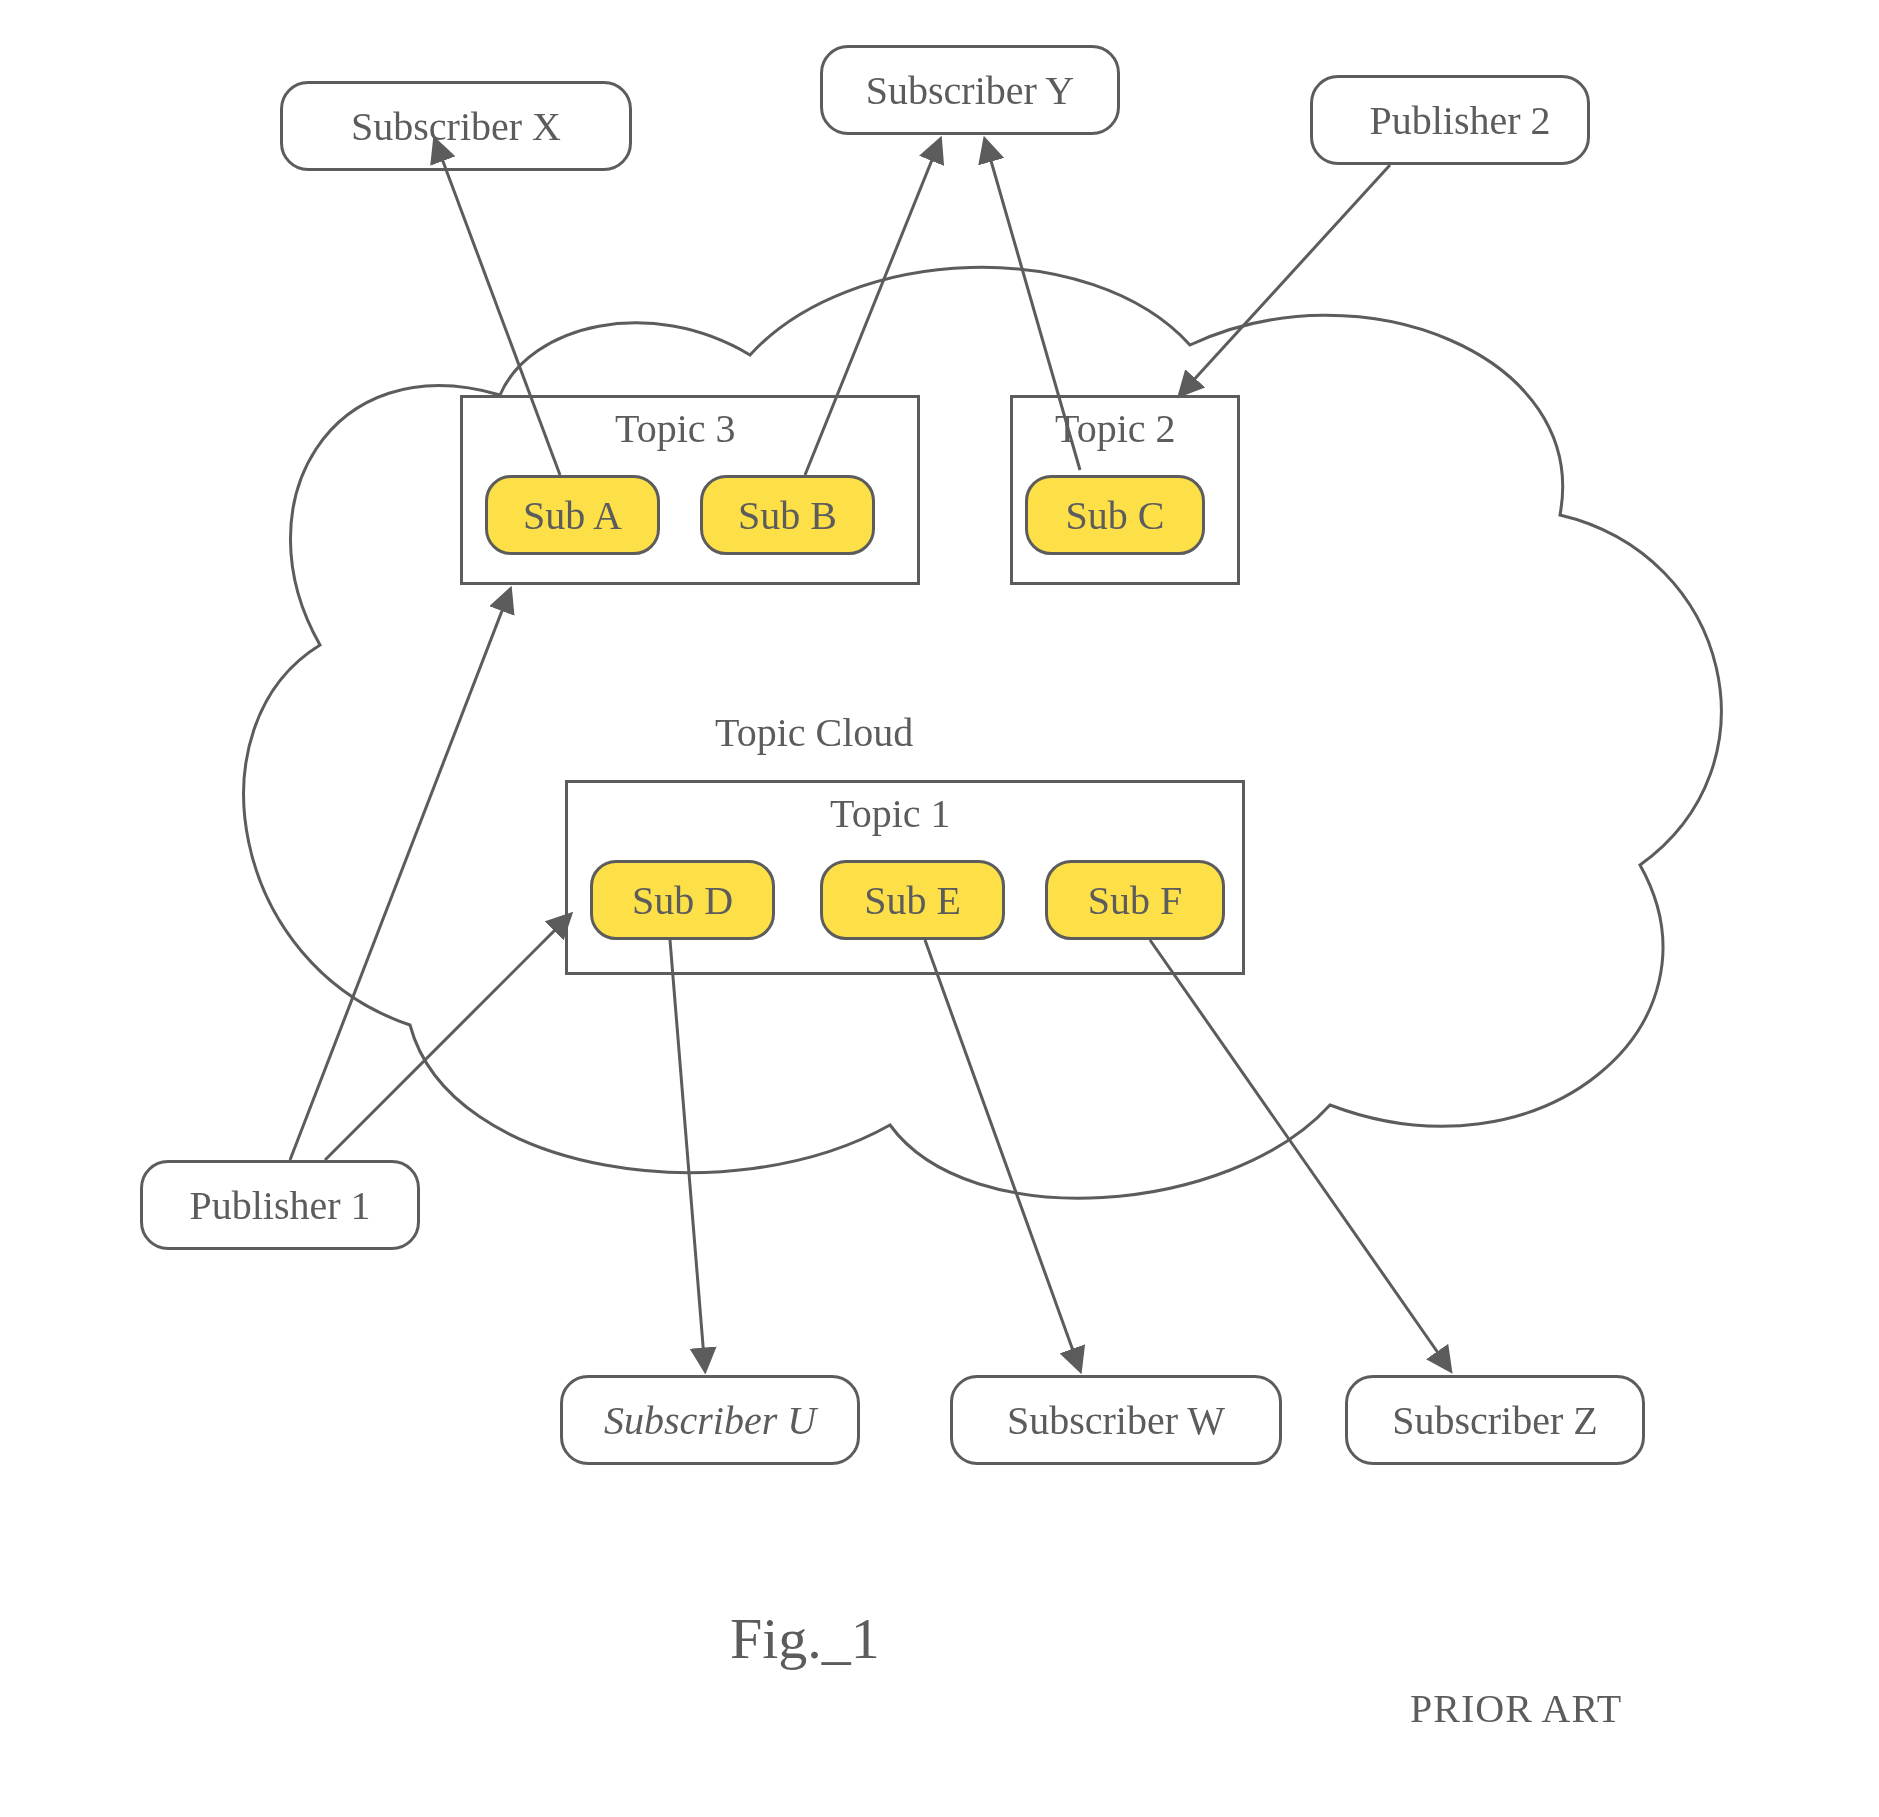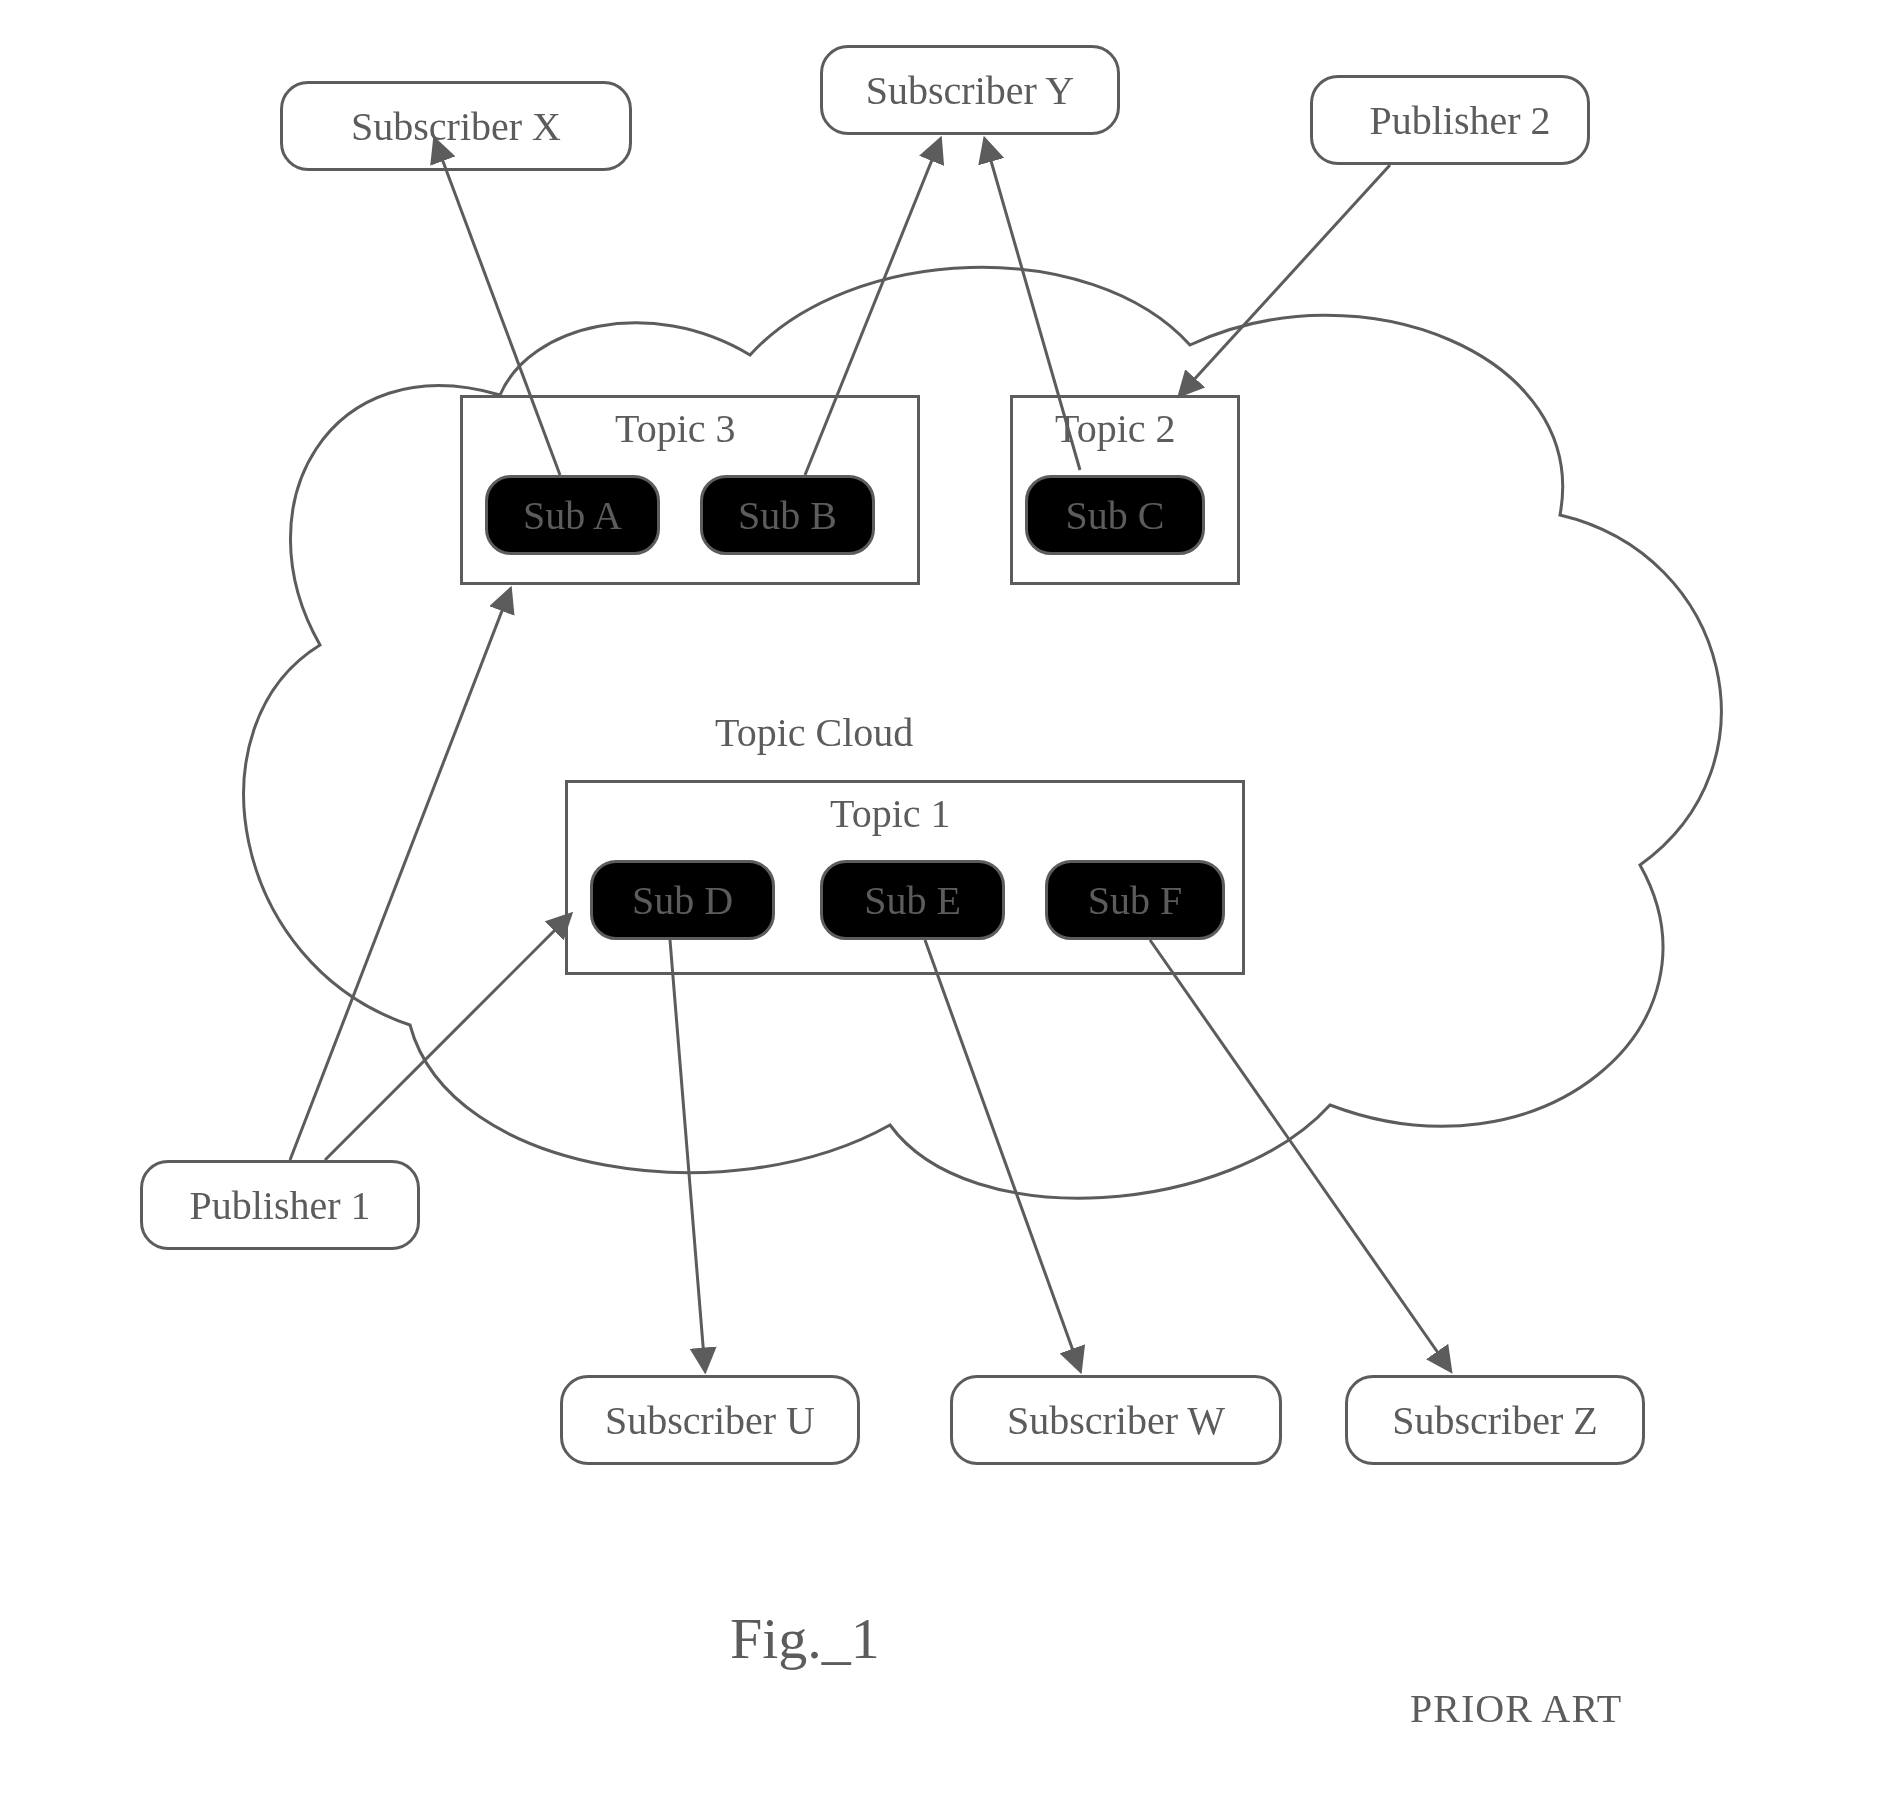--- a/index.html
+++ b/index.html
@@ -36,21 +36,21 @@
     }
     .topic-label {
       position: absolute;
       font-size: 40px;
       white-space: nowrap;
     }
     .sub-pill {
       position: absolute;
       border: 3px solid #5c5c5c;
       border-radius: 26px;
-      background: #000000;
+      background: #fde047;
       display: flex;
       align-items: center;
       justify-content: center;
       font-size: 40px;
       padding: 4px 18px;
     }
     .cloud-label {
       position: absolute;
       font-size: 40px;
       margin-top: 39px;
@@ -135,21 +135,21 @@
     <span>Sub E</span>
   </div>
   <div class="sub-pill" style="left:905px; top:815px; width:180px; height:80px;">
     <span>Sub F</span>
   </div>
 
   <div class="node-box" style="left:0px; top:1115px; width:280px; height:90px;">
     <span>Publisher 1</span>
   </div>
 
-  <div class="node-box" style="left:420px; top:1330px; width:300px; height:90px;">
+  <div class="node-box" style="left:420px; top:1330px; width:300px; height:90px;font-style:italic;">
     <span>Subscriber U</span>
   </div>
 
   <div class="node-box" style="left:810px; top:1330px; width:332px; height:90px;border-radius:27px;">
     <span>Subscriber W</span>
   </div>
 
   <div class="node-box" style="left:1205px; top:1330px; width:300px; height:90px;">
     <span>Subscriber Z</span>
   </div>

